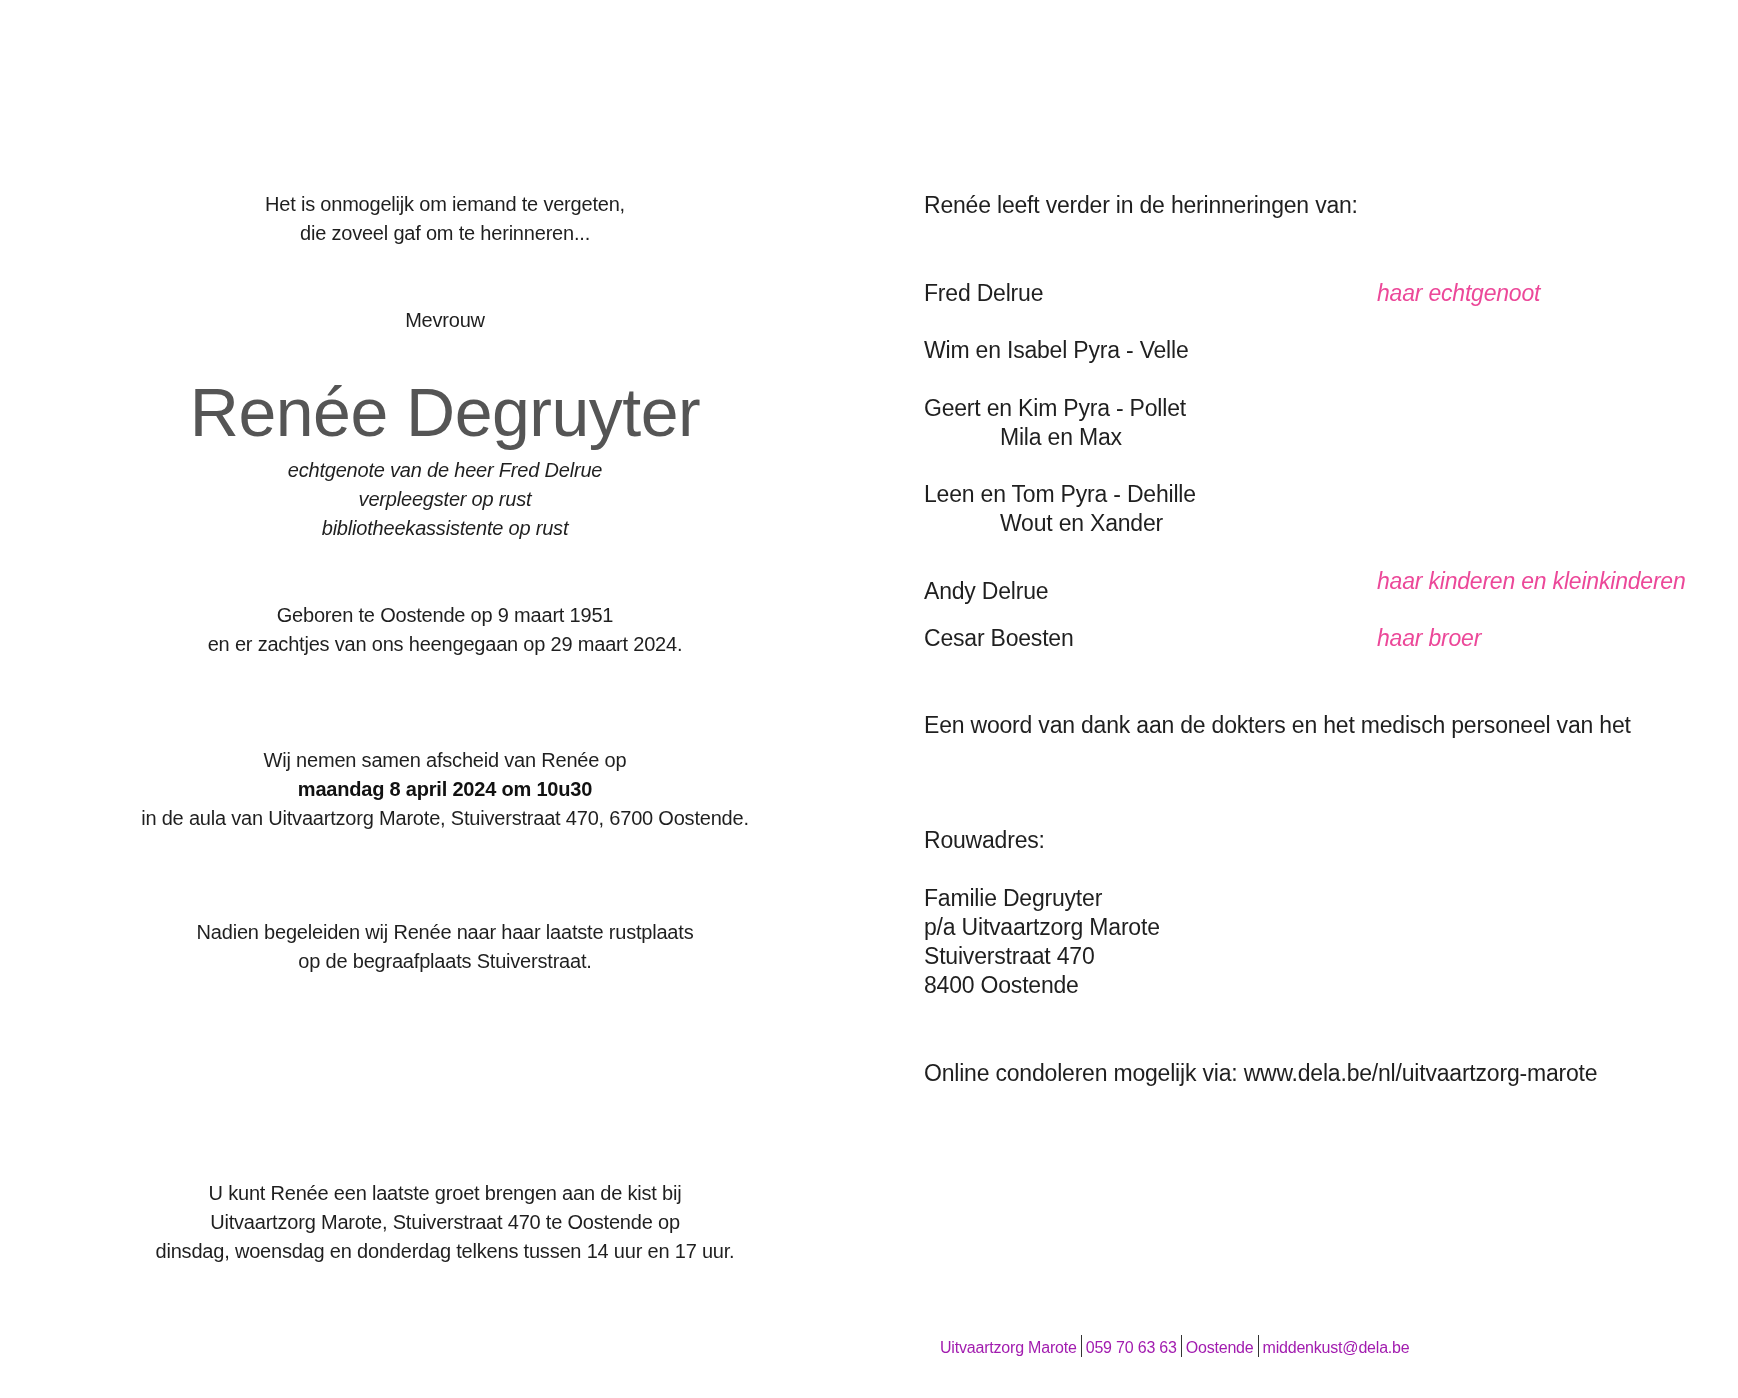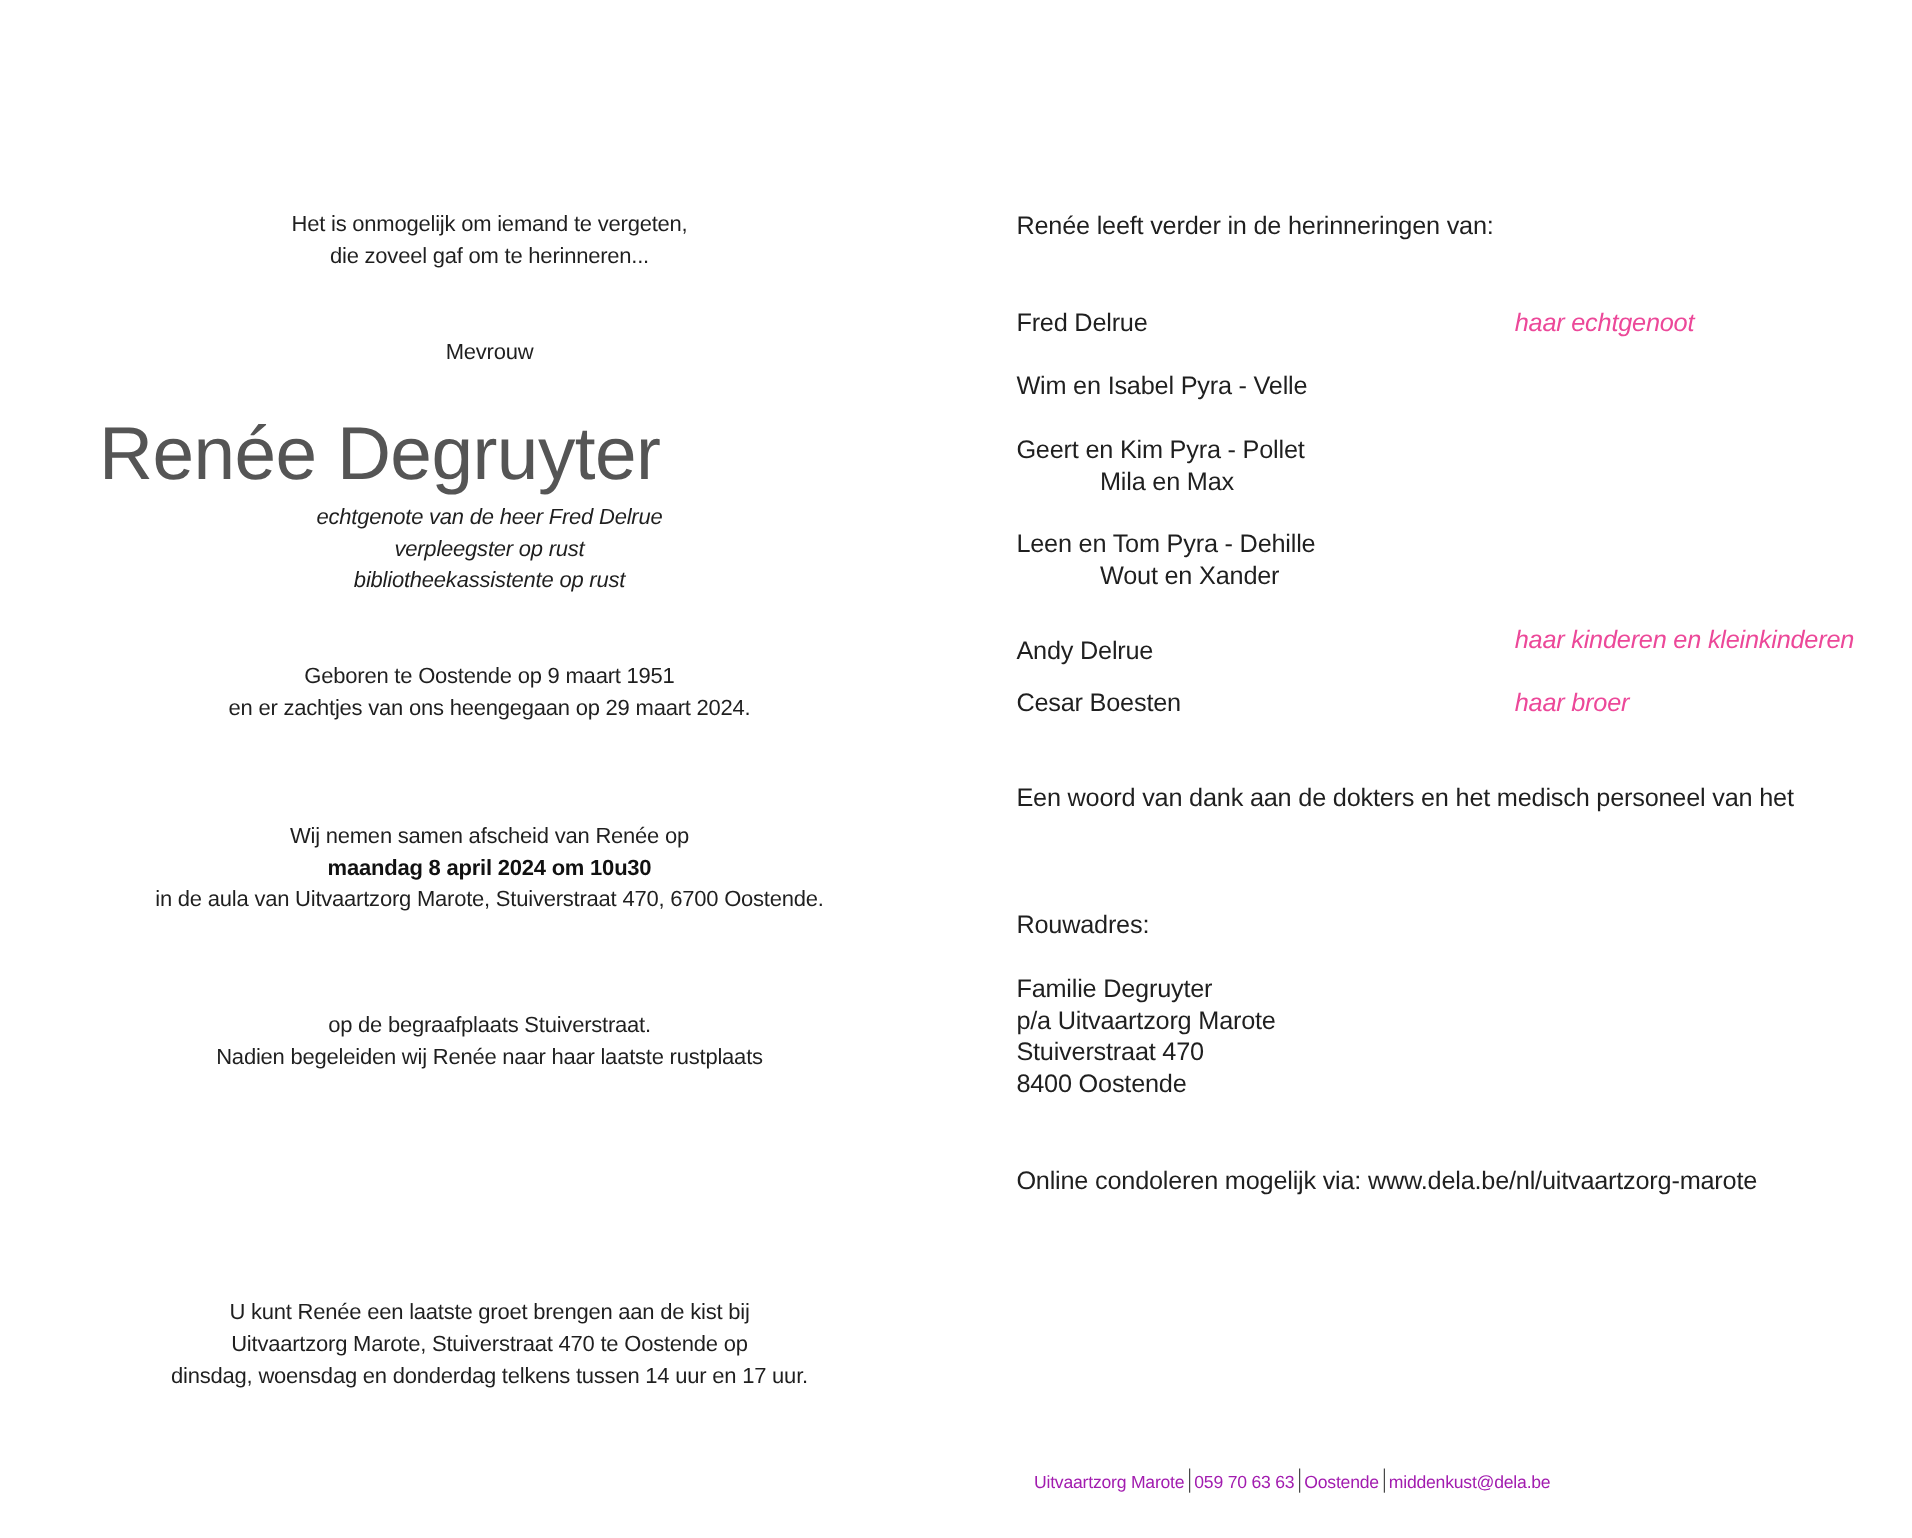--- a/index.html
+++ b/index.html
@@ -40,21 +40,21 @@
       letter-spacing: -0.2px;
       color: #1f1f1f;
     }
     .line { display: block; white-space: nowrap; }
     .italic { font-style: italic; }
     .bold { font-weight: bold; color: #111; }
     .name {
       position: absolute;
       left: 0;
       width: 710px;
-      text-align: left;
+      text-align: center;
       font-size: 68px;
       line-height: 80px;
       color: #555555;
       letter-spacing: -0.5px;
       white-space: nowrap;
     }
     
     .right-col {
       position: absolute;
       left: 924px;
@@ -130,22 +130,22 @@
       <span class="line">en er zachtjes van ons heengegaan op 29 maart 2024.</span>
     </div>
 
     <div class="centered" style="top:746px;">
       <span class="line">Wij nemen samen afscheid van Renée op</span>
       <span class="line bold">maandag 8 april 2024 om 10u30</span>
       <span class="line">in de aula van Uitvaartzorg Marote, Stuiverstraat 470, 6700 Oostende.</span>
     </div>
 
     <div class="centered" style="top:918px;">
+      <span class="line">Nadien begeleiden wij Renée naar haar laatste rustplaats</span>
       <span class="line">op de begraafplaats Stuiverstraat.</span>
-      <span class="line">Nadien begeleiden wij Renée naar haar laatste rustplaats</span>
     </div>
 
 
     <div class="centered" style="top:1179px;">
       <span class="line">U kunt Renée een laatste groet brengen aan de kist bij</span>
       <span class="line">Uitvaartzorg Marote, Stuiverstraat 470 te Oostende op</span>
       <span class="line">dinsdag, woensdag en donderdag telkens tussen 14 uur en 17 uur.</span>
     </div>
   </div>
 

